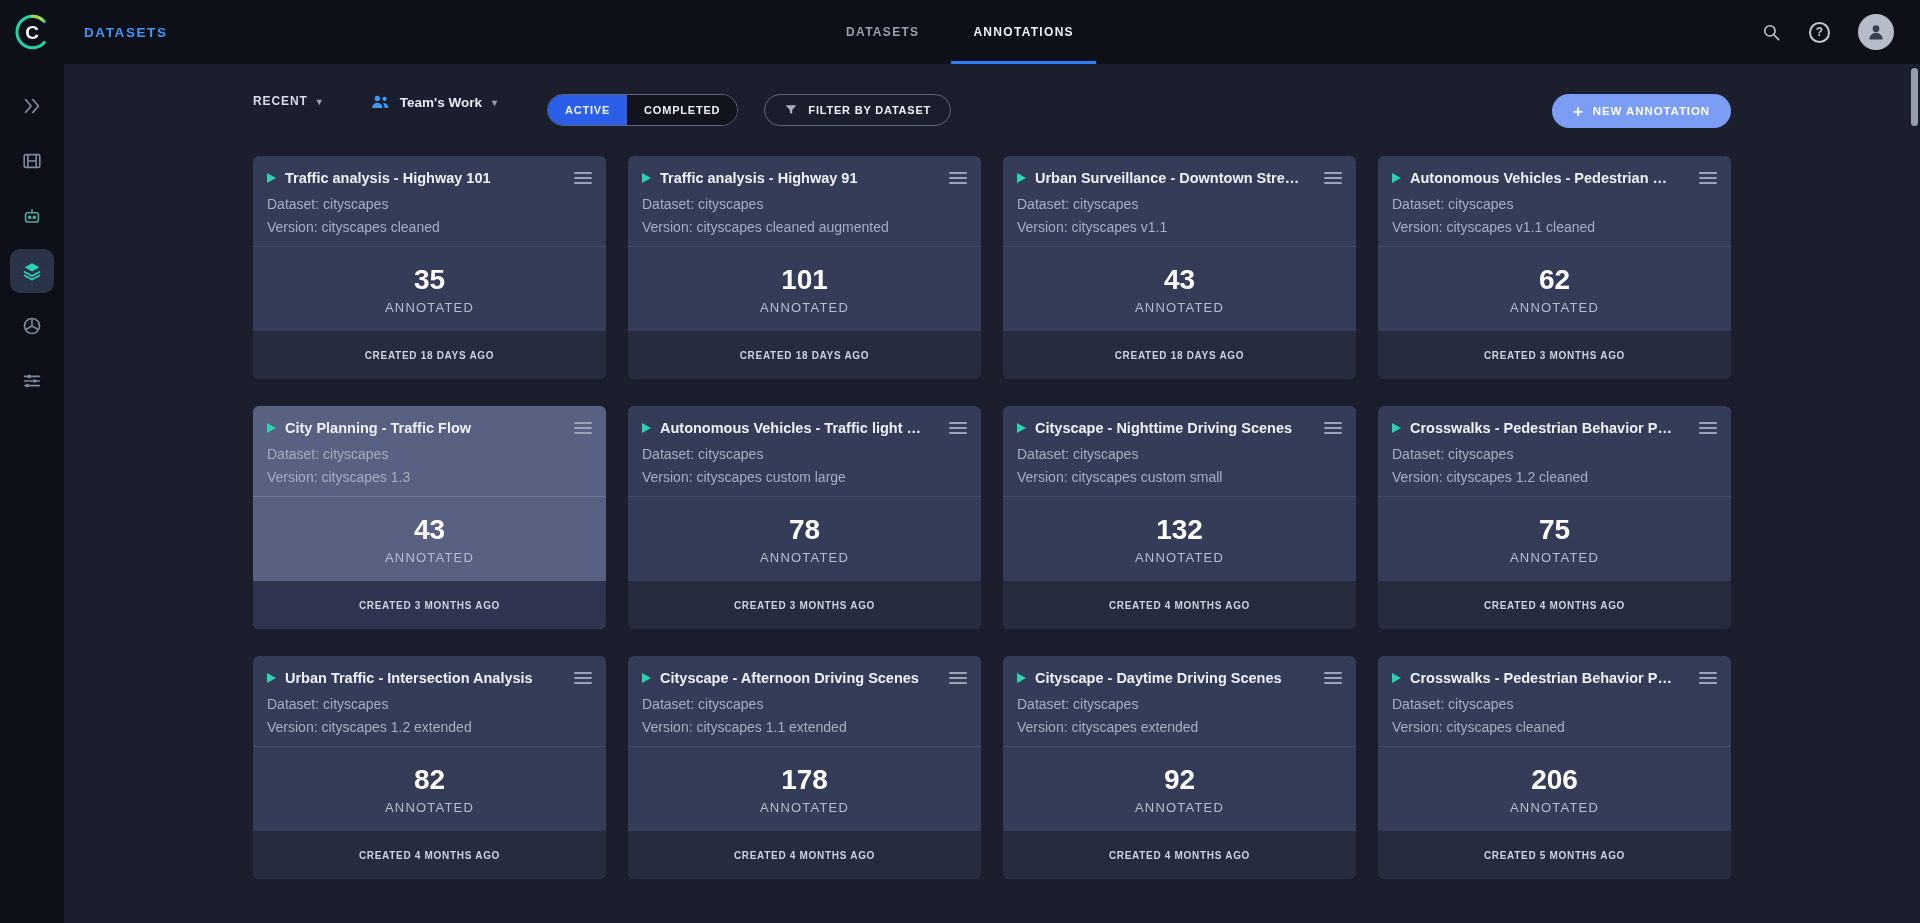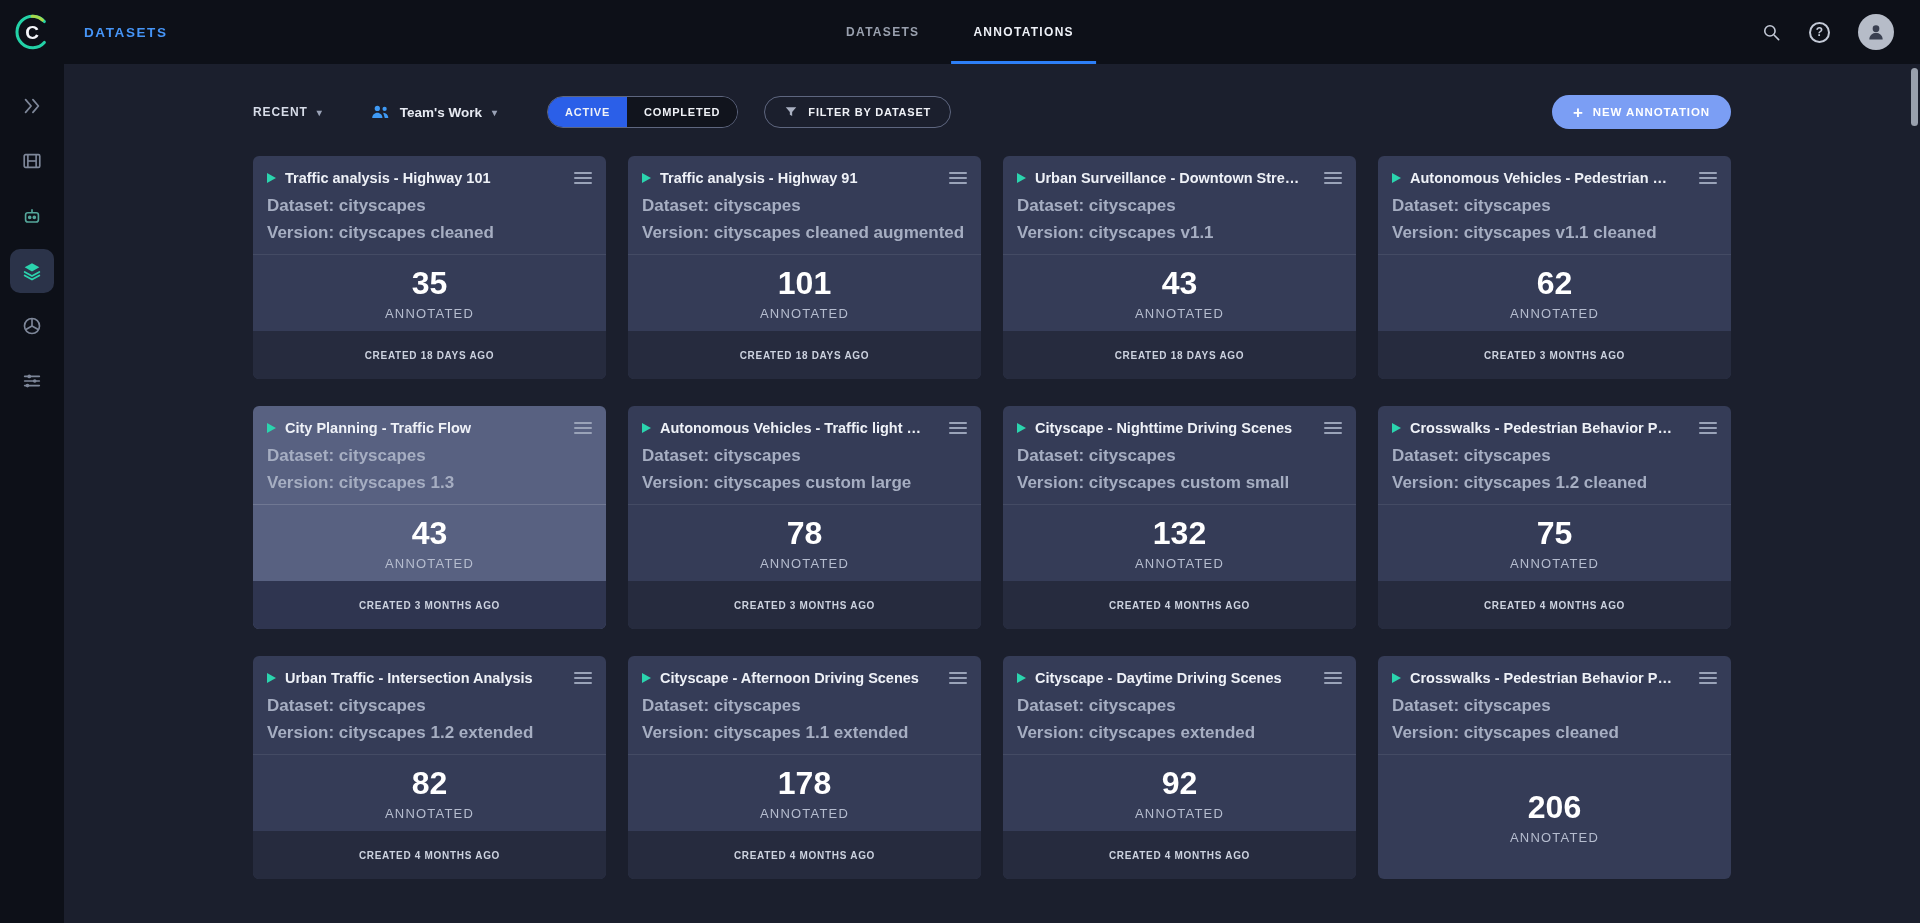--- a/index.html
+++ b/index.html
@@ -21,46 +21,46 @@
   
   .side-nav { position:absolute; top:64px; left:0; bottom:0; width:64px; background:#0d1018; display:flex; flex-direction:column; align-items:center; padding-top:20px; gap:11px; z-index:4; }
   .nav-item { width:44px; height:44px; display:flex; align-items:center; justify-content:center; border-radius:10px; cursor:pointer; }
   .nav-item.active { background:#2b3349; }
 
   
   .main { position:absolute; left:64px; top:64px; right:0; bottom:0; overflow:hidden; }
   .content { width:1478px; margin:0 auto; }
 
   
-  .toolbar { margin-top:30px; display:flex; align-items:center; height:36px; }
+  .toolbar { margin-top:30px; display:flex; align-items:flex-start; height:36px; }
   .sort-control { display:flex; align-items:center; gap:9px; color:#d7dce8; font-size:12px; font-weight:700; letter-spacing:0.9px; cursor:pointer; }
   .caret { color:#9aa2b6; font-size:10px; }
   .scope-control { margin-left:48px; display:flex; align-items:center; gap:10px; color:#e7eaf2; font-size:13.5px; font-weight:600; cursor:pointer; }
   .segmented { margin-left:50px; display:flex; border:1px solid #5e667f; border-radius:17px; overflow:hidden; height:32px; }
   .segment { display:flex; align-items:center; padding:14px 17px; font-size:11px; font-weight:700; letter-spacing:0.8px; color:#f0f2f7; background:#11141d; cursor:pointer; }
   .segment.active { background:#2b5fe8; }
   .filter-btn { margin-left:26px; height:32px; border:1px solid #5e667f; border-radius:17px; display:flex; align-items:center; gap:10px; padding:0 19px; font-size:11px; font-weight:700; letter-spacing:0.8px; color:#f0f2f7; cursor:pointer; background:transparent; }
   .new-btn { margin-left:auto; height:34px; border-radius:18px; background:#7b9ef4; color:#ffffff; display:flex; align-items:center; gap:9px; padding:0 21px; font-size:11.5px; font-weight:700; letter-spacing:0.9px; cursor:pointer; border:none; }
   .new-btn .plus { font-size:17px; font-weight:700; line-height:1; }
 
   
   .cards-grid { margin-top:26px; display:grid; grid-template-columns:repeat(4, 353px); column-gap:22px; row-gap:27px; }
   .card { height:223px; background:#353c57; border-radius:6px; display:flex; flex-direction:column; overflow:hidden; cursor:pointer; }
   .card.highlighted { background:#586181; }
   .card-top { padding:13px 14px 0 14px; }
   .card-title-row { display:flex; align-items:center; gap:9px; }
   .play-icon { width:0; height:0; border-left:9px solid #2bd4ae; border-top:5px solid transparent; border-bottom:5px solid transparent; flex-shrink:0; }
   .card-title { flex:1; color:#eef1f7; font-size:14.5px; font-weight:700; white-space:nowrap; overflow:hidden; }
   .card-menu { cursor:pointer; padding:2px 0 2px 6px; display:flex; align-items:center; }
-  .card-meta { margin-top:9px; color:#a6aec2; font-size:17px;font-weight:bold; }
+  .card-meta { margin-top:9px; color:#a6aec2; font-size:14px; }
   .card-meta + .card-meta { margin-top:7px; }
   .card-divider { margin:11px -14px 0 -14px; border-top:1px solid rgba(255,255,255,0.08); }
   .highlighted .card-divider { border-top-color:rgba(255,255,255,0.15); }
   .card-count-area { flex:1; display:flex; flex-direction:column; align-items:center; justify-content:center; gap:4px; }
-  .card-count { color:#ffffff; font-size:32px; font-weight:700; }
+  .card-count { color:#ffffff; font-size:28px; font-weight:700; }
   .card-annotated { color:#b6bdcf; font-size:13px; font-weight:400; letter-spacing:1.2px; }
   .card-footer { height:48px; background:#262b3e; display:flex; align-items:center; justify-content:center; color:#ccd2df; font-size:10px; font-weight:700; letter-spacing:0.7px; flex-shrink:0; }
   .highlighted .card-footer { background:#2f3550; }
 
   
   .scroll-thumb { position:absolute; right:2px; top:68px; width:7px; height:58px; background:#99a0ad; border-radius:4px; z-index:6; cursor:pointer; }
 </style>
 </head>
 <body>
 
@@ -454,20 +454,21 @@
         </span>
       </div>
       <div class="card-meta">Dataset: cityscapes</div>
       <div class="card-meta">Version: cityscapes cleaned</div>
       <div class="card-divider"></div>
     </div>
     <div class="card-count-area">
       <div class="card-count">206</div>
       <div class="card-annotated">ANNOTATED</div>
     </div>
+    <div class="card-footer">CREATED 5 MONTHS AGO</div>
   </div>
         </div>
 
     </div>
   </div>
 
   <div class="scroll-thumb"></div>
 </div>
 
 </body></html>

